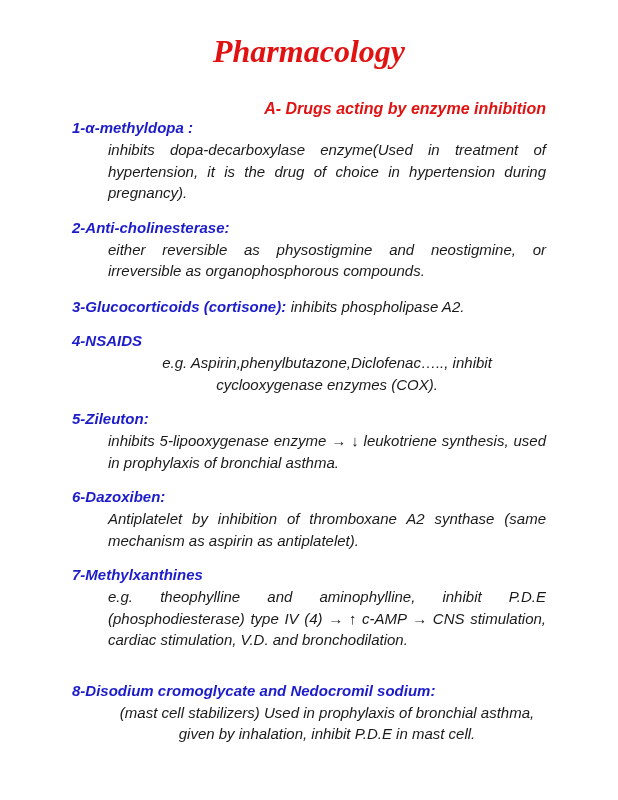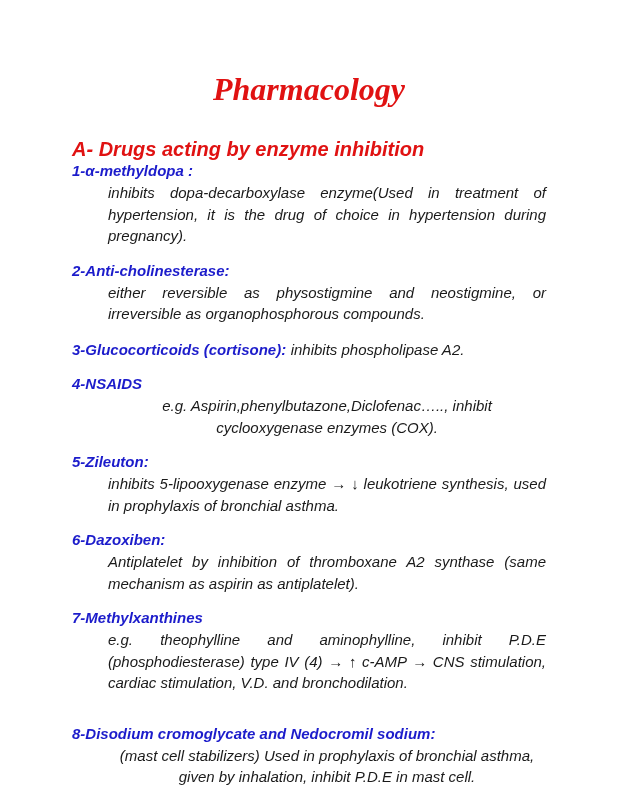--- a/index.html
+++ b/index.html
@@ -6,39 +6,39 @@
     margin: 0;
     padding: 0;
     background: #ffffff;
   }
   .page {
     position: relative;
     width: 618px;
     height: 800px;
     background: #ffffff;
     box-sizing: border-box;
-    padding: 72px 72px 0 72px;
+    padding: 34px 72px 0 72px;
     font-family: "Liberation Sans", sans-serif;
     overflow: hidden;
   }
   .doc-title {
     text-align: center;
     font-family: "Liberation Serif", serif;
     font-weight: bold;
     font-style: italic;
     font-size: 32px;
     line-height: 1.1;
     color: #e01212;
     margin: 0 0 0 0;
   }
   .doc-subtitle {
-    text-align: left;
+    text-align: right;
     font-weight: bold;
     font-style: italic;
-    font-size: 20px;
+    font-size: 16px;
     color: #e01212;
     margin: 31px 0 0 0;
   }
   .sections {
   }
   .sec {
     margin: 0 0 14px 0;
   }
   .sec-heading {
     font-weight: bold;

